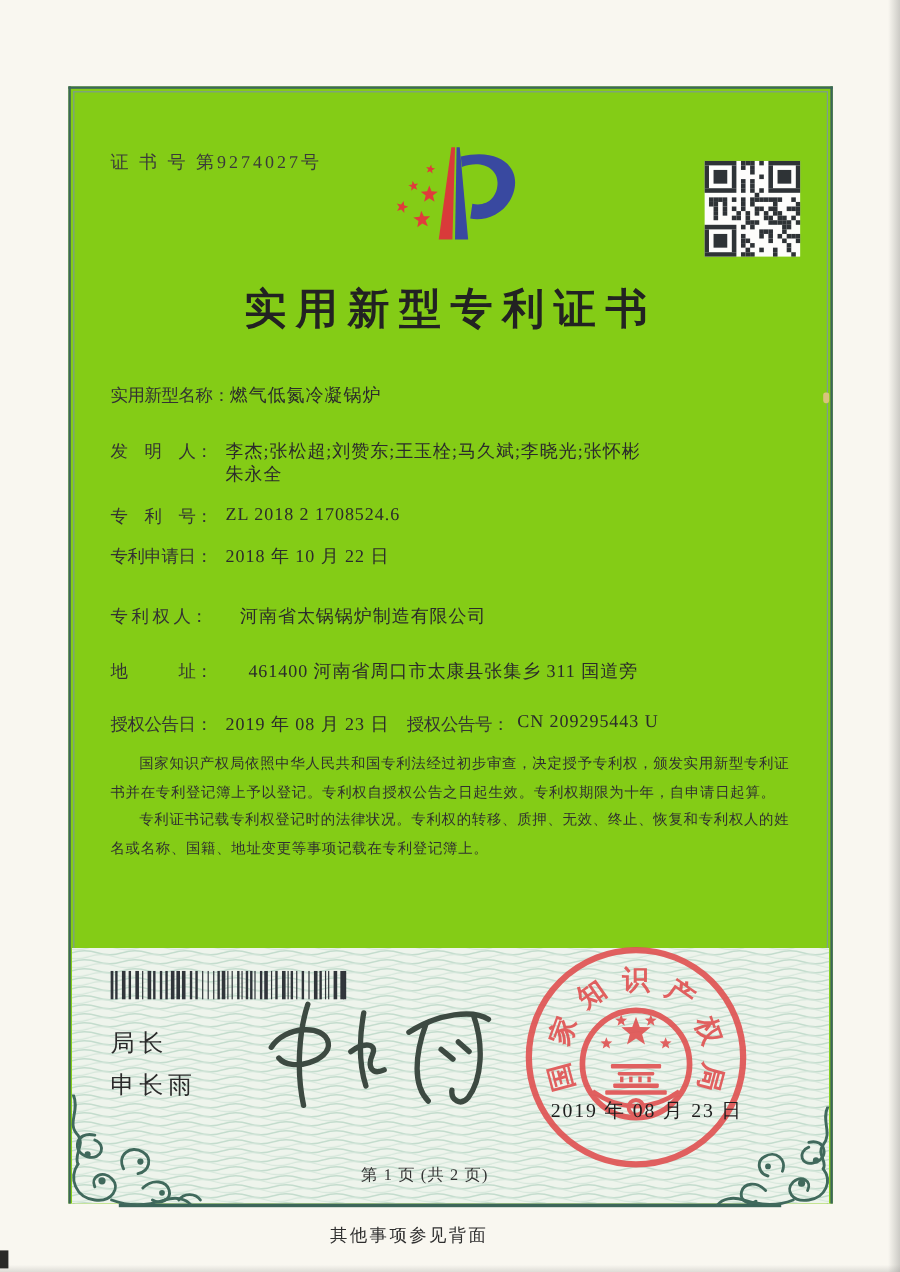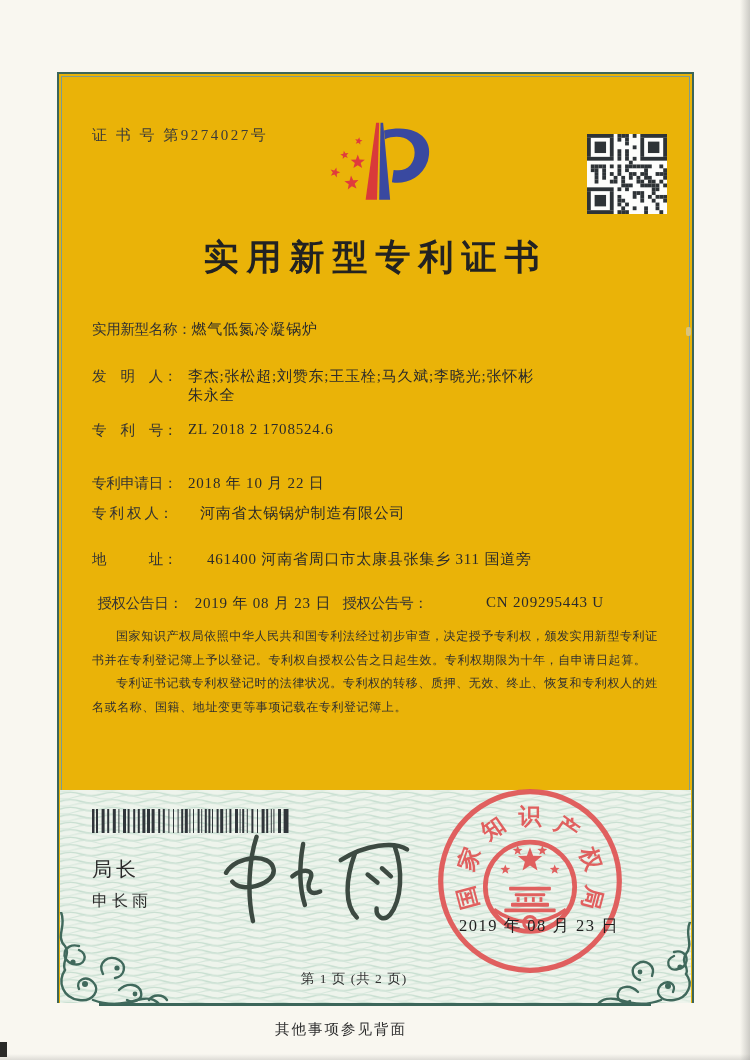--- a/index.html
+++ b/index.html
@@ -13,53 +13,53 @@
   }
   .scan-edge-right { position:absolute; right:0; top:0; width:10px; height:1060px;
     background:linear-gradient(to right,rgba(0,0,0,0),rgba(120,120,118,.35)); }
   .scan-edge-bottom { position:absolute; left:0; bottom:0; width:750px; height:6px;
     background:linear-gradient(to bottom,rgba(0,0,0,0),rgba(140,140,138,.25)); }
   .scan-speck { position:absolute; left:0; top:1042px; width:7px; height:15px; background:#2a2a28; }
   .scan-mark { position:absolute; left:686px; top:327px; width:5px; height:9px; background:#d9c37c; border-radius:2px; }
 
   .frame { position:absolute; left:57px; top:72px; width:637px; height:931px;
     border-top:2.5px solid #3c665a; border-left:2.5px solid #3c665a; border-right:2.5px solid #3c665a;
-    background:#eab308; }
+    background:#84cc16; }
   .frame-inner { position:absolute; left:2px; top:2px; right:2px; bottom:0;
     border-top:1px solid #7c9c90; border-left:1px solid #7c9c90; border-right:1px solid #7c9c90;
     pointer-events:none; }
 
   .guilloche { position:absolute; left:1px; top:716px; z-index:0; }
 
   .cert-no { position:absolute; left:33px; top:52px; font-size:15px; letter-spacing:2.5px; color:#3a3a3a; z-index:1; }
   .logo { position:absolute; left:255px; top:38px; z-index:1; }
   .qr { position:absolute; left:528px; top:60px; z-index:1; }
 
   .title { position:absolute; left:0; top:160px; width:100%; text-align:center;
     font-size:35px; font-weight:bold; letter-spacing:8px; color:#222; z-index:1; }
 
   .field-row { position:absolute; left:33px; width:575px; display:flex; z-index:1; font-size:15px; }
   .field-label { flex:0 0 96px; font-size:14.5px; letter-spacing:-.3px; white-space:nowrap; color:#333; }
   .field-value { flex:1; letter-spacing:.8px; color:#2b2b2b; }
   .row-name { top:246px; }
   .row-inventor { top:293px; }
   .row-patentno { top:347px; }
-  .row-filing { top:400px;align-items:center; }
+  .row-filing { top:380px;align-items:center; }
   .row-patentee { top:430px;gap:12px; }
   .row-address { top:476px;gap:19px; }
-  .row-grant { top:520px;text-align:center; }
+  .row-grant { top:520px; }
   .grant-col2 { position:absolute; left:247px; top:0; display:flex; width:320px; }
 
   .body-text { position:absolute; left:33px; top:551px; width:572px; z-index:1;
     font-size:12px; line-height:23.6px; letter-spacing:.6px; color:#303030; }
   .body-text p { text-indent:2em; }
 
   .barcode { position:absolute; left:33px; top:735px; z-index:1; }
   .sig-title { position:absolute; left:33px; top:782px; font-size:20px; letter-spacing:4px; z-index:1; }
-  .sig-name  { position:absolute; left:33px; top:817px; font-size:16px; letter-spacing:4px; z-index:1;text-align:right; }
+  .sig-name  { position:absolute; left:33px; top:817px; font-size:20px; letter-spacing:4px; z-index:1;text-align:right; }
   .signature { position:absolute; left:142px; top:755px; z-index:1; }
 
   .seal { position:absolute; left:376px; top:712px; z-index:2; opacity:.92; }
   .seal-date { position:absolute; left:400px; top:841px; width:200px; font-size:16.5px;
     letter-spacing:1.5px; color:#1e1e1e; z-index:3; }
 
   .page-indicator { position:absolute; left:0; top:896px; width:590px; text-align:center;
     font-size:13.5px; letter-spacing:1px; color:#333; z-index:1; }
 
   .ornament { position:absolute; z-index:2; }

